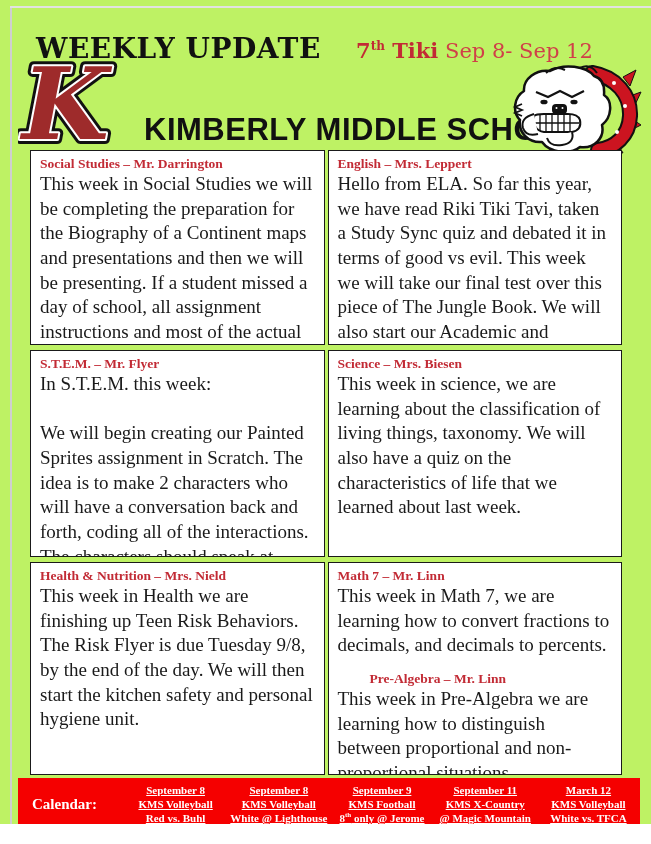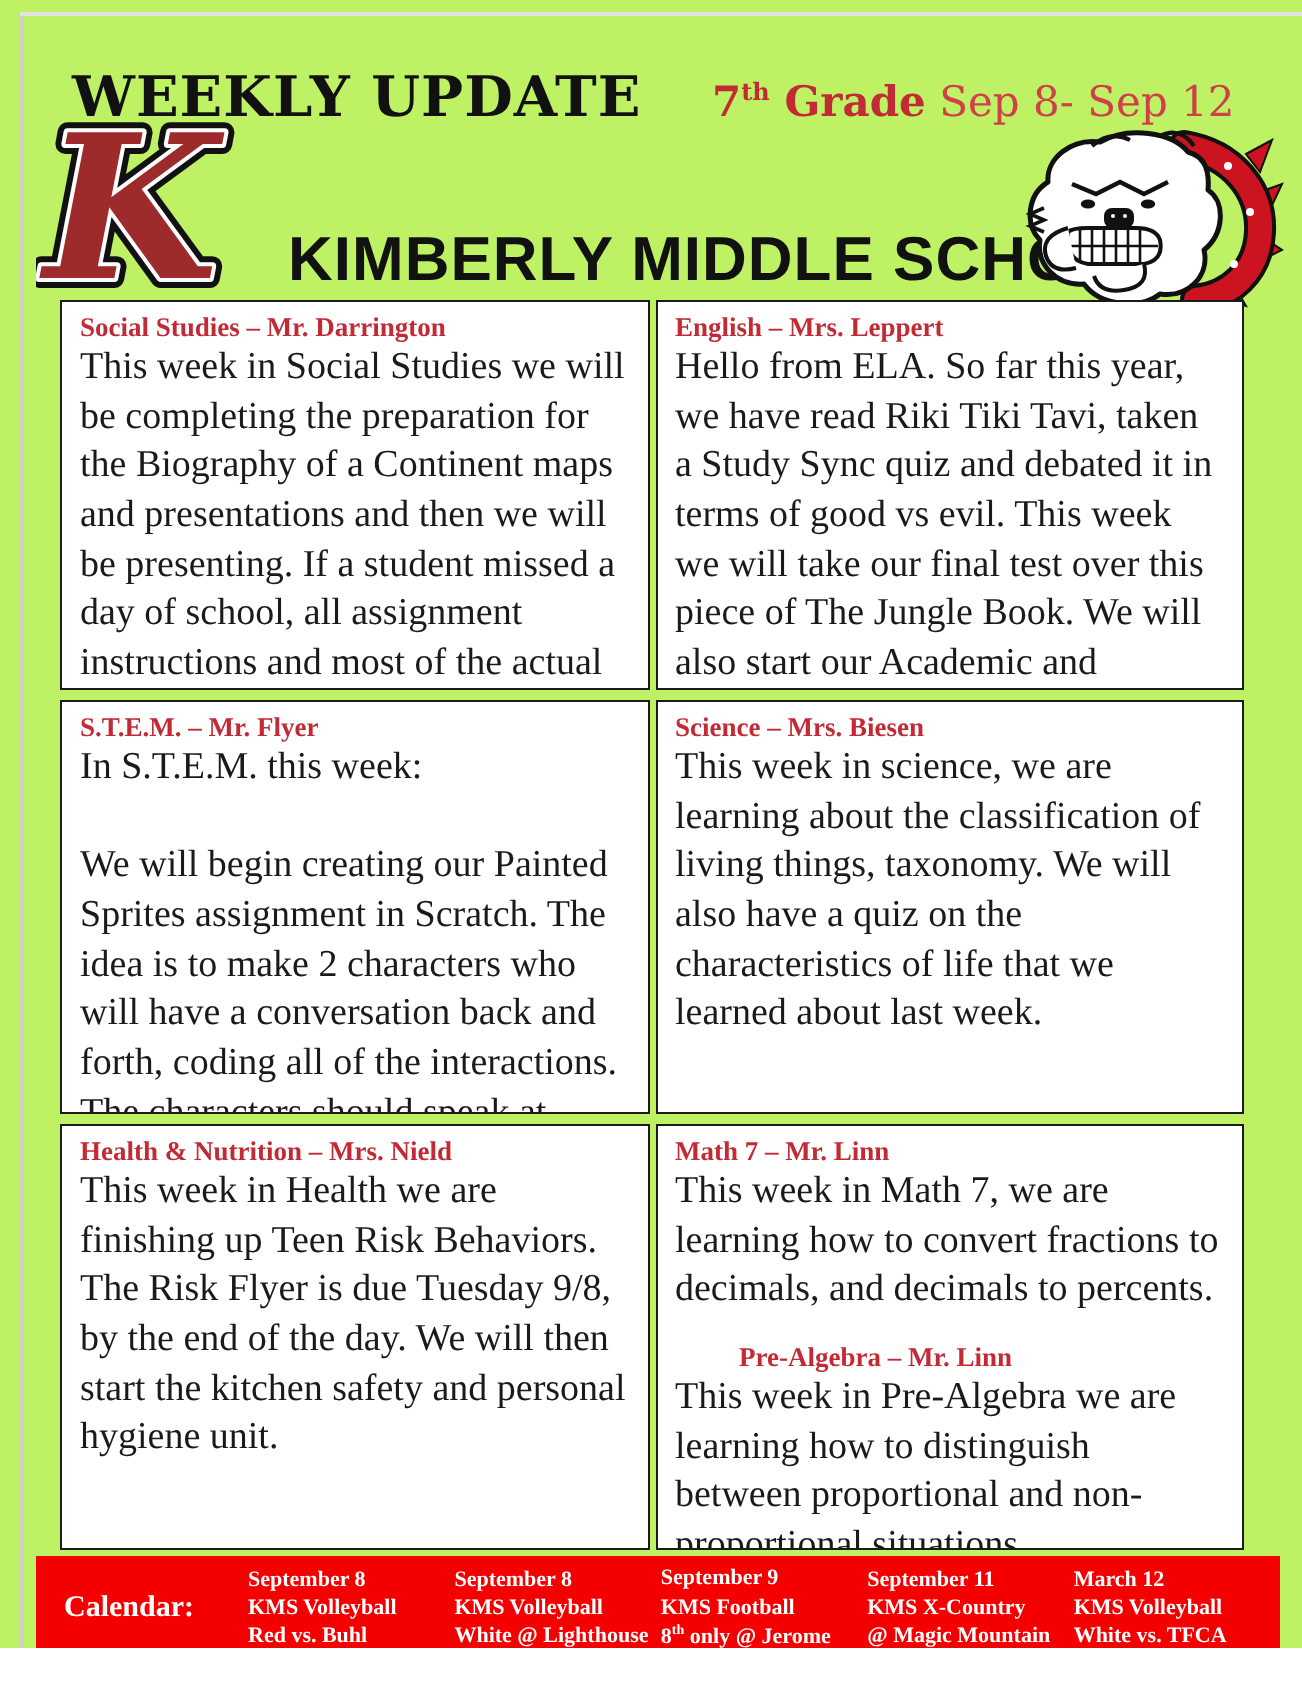--- a/index.html
+++ b/index.html
@@ -29,34 +29,34 @@
   .box{border:1.5px solid #1a1a1a;background:#fff;padding:5px 9px 0 9px;
         overflow:hidden;box-sizing:border-box;}
   .box-title{color:#c22b35;font-weight:bold;font-size:13.5px;margin:0;}
   .box-body{font-size:19px;line-height:1.3;margin:0;white-space:pre-line;}
   .box-title.second{margin-top:13px;padding-left:32px;}
 
   .calendar{position:absolute;left:18px;top:778px;width:622px;height:52px;
         background:#f50000;color:#fff;display:flex;align-items:center;
         font-weight:bold;}
   .calendar-label{flex:none;width:92px;padding-left:14px;font-size:15px;}
-  .event{flex:1;text-align:left;font-size:11px;line-height:1.3;}
+  .event{flex:1;text-align:center;font-size:11px;line-height:1.3;text-decoration:underline;}
   .event sup{font-size:7px;}
 </style>
 </head>
 <body>
 
 <div class="page">
   <div class="edge-left"></div>
   <div class="edge-top"></div>
 
   <h1 class="page-title">WEEKLY UPDATE</h1>
 
   <div class="grade-line">
-    <span class="grade-bold"><span>7</span><sup>th</sup> <span>Grade</span></span>
+    <span class="grade-bold"><span>7</span><sup>th</sup> <span>Tiki</span></span>
     <span class="date-range">Sep 8- Sep 12</span>
   </div>
 
   <svg class="k-logo" width="120" height="96" viewBox="0 0 120 96">
     <g font-family="'DejaVu Serif', serif" font-size="100" font-weight="bold" font-style="italic">
       <text x="4" y="81" fill="#111" stroke="#111" stroke-width="10" stroke-linejoin="round">K</text>
       <text x="4" y="81" fill="#9e2b2b" stroke="#fff" stroke-width="4" paint-order="stroke" stroke-linejoin="round">K</text>
     </g>
   </svg>
 

